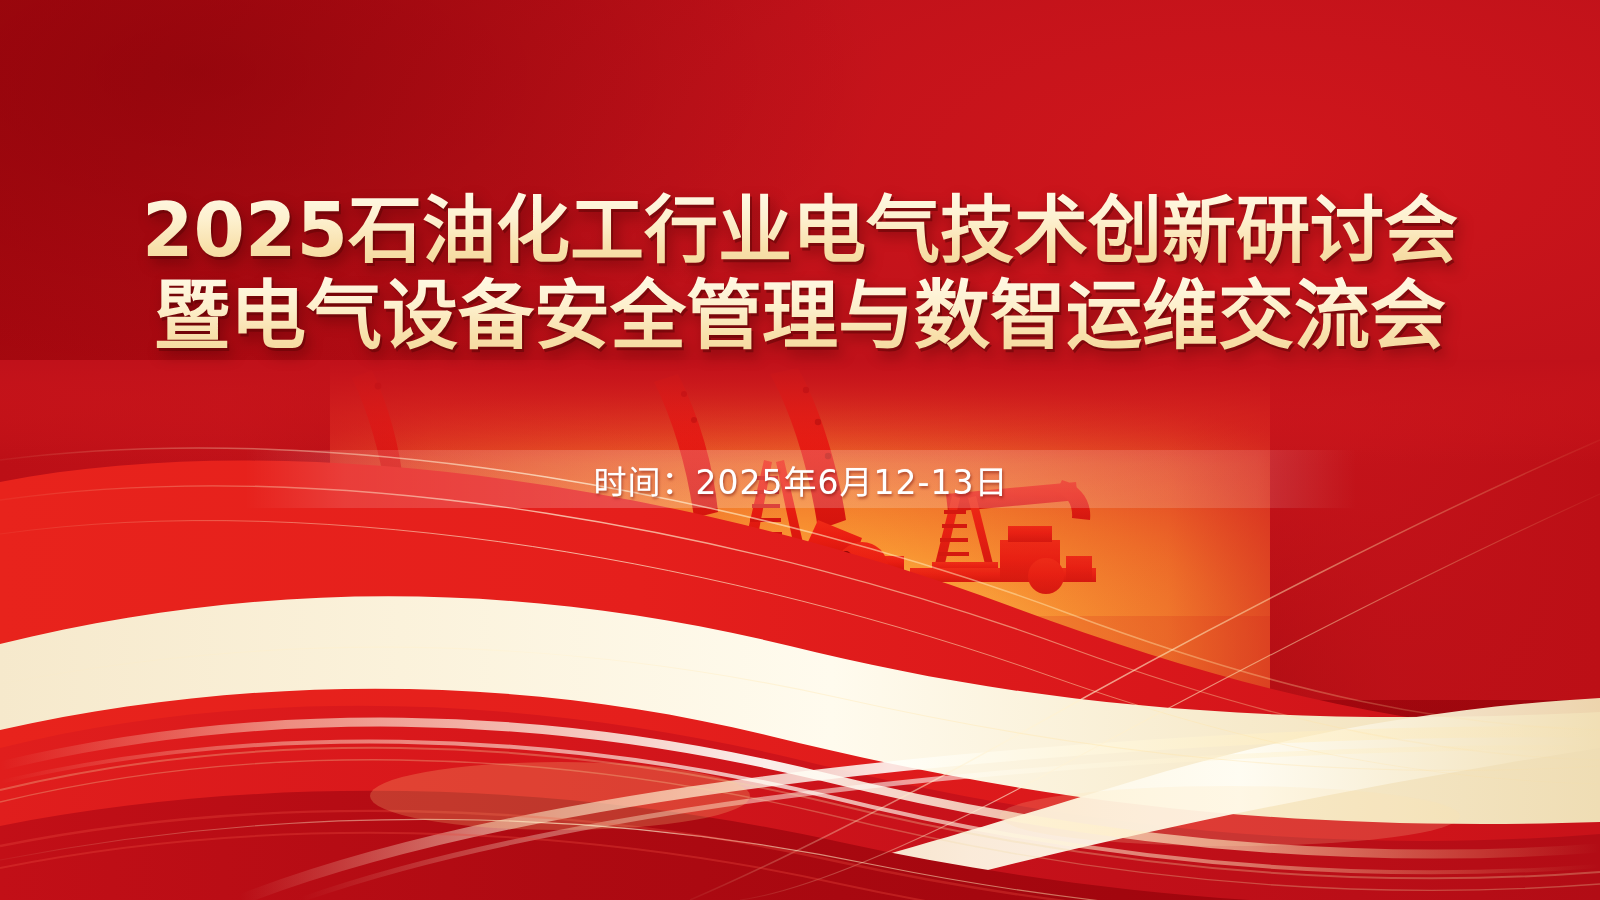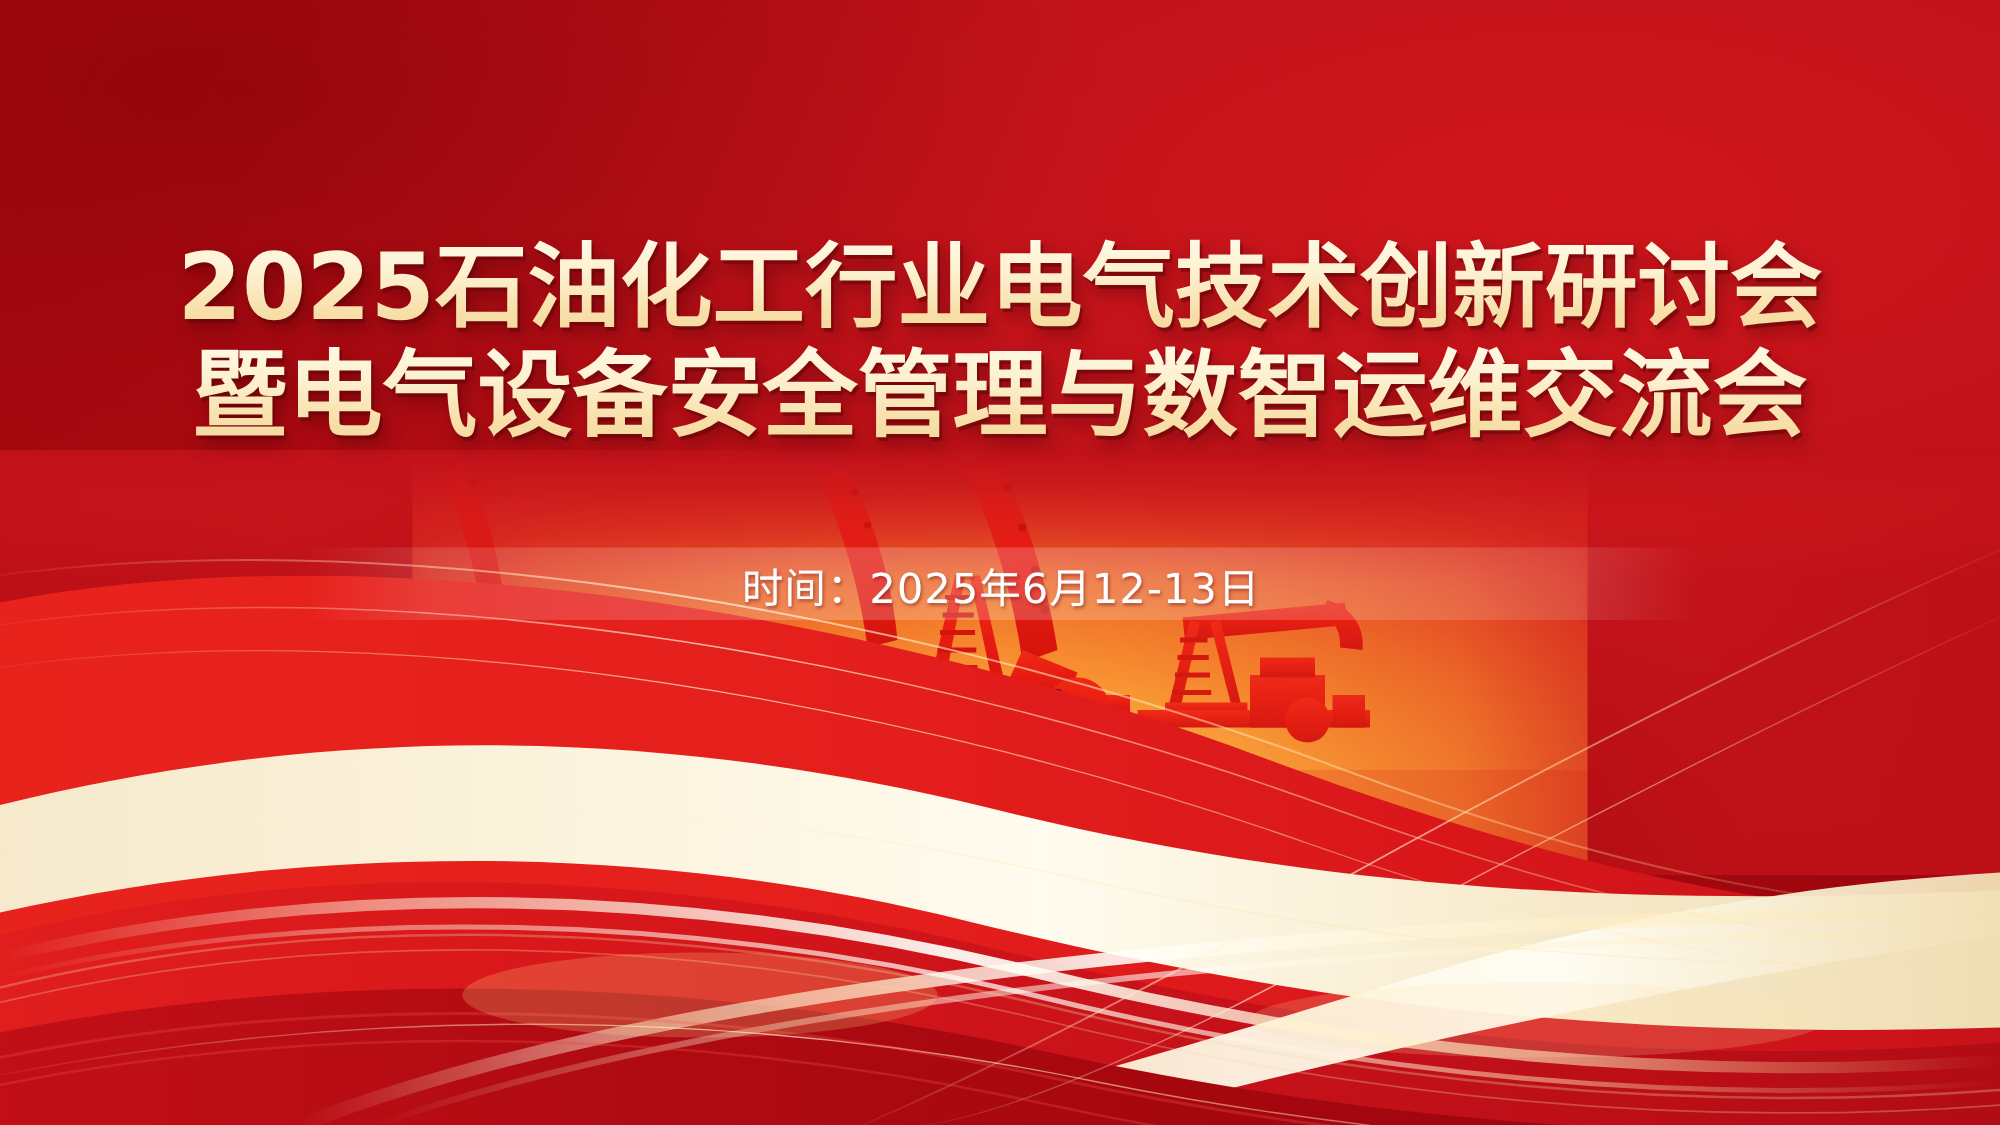--- a/index.html
+++ b/index.html
@@ -73,21 +73,21 @@
   }
   .title-line.l2 {
     font-size: 76px;
     line-height: 88px;
   }
 
   
   .info-band {
     position: absolute;
     left: 245px;
-    top: 438px;
+    top: 450px;
     width: 1112px;
     height: 58px;
     z-index: 45;
     background: linear-gradient(to right,
        rgba(255,255,255,0.00) 0%,
        rgba(255,255,255,0.13) 9%,
        rgba(255,255,255,0.20) 34%,
        rgba(255,255,255,0.19) 66%,
        rgba(255,255,255,0.13) 91%,
        rgba(255,255,255,0.00) 100%);

